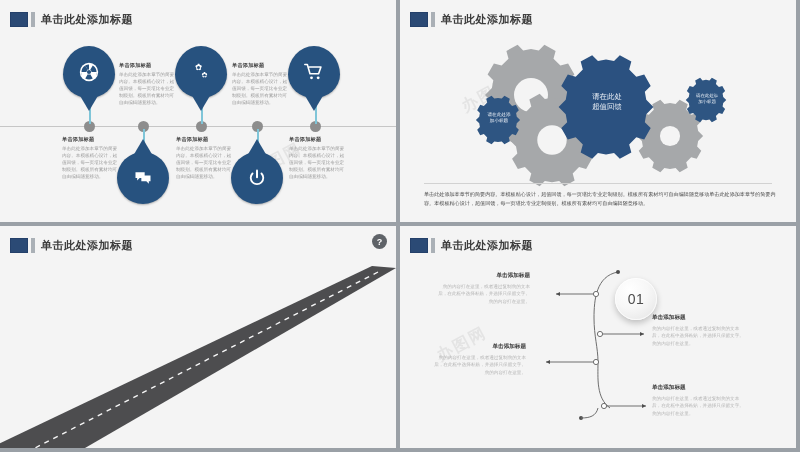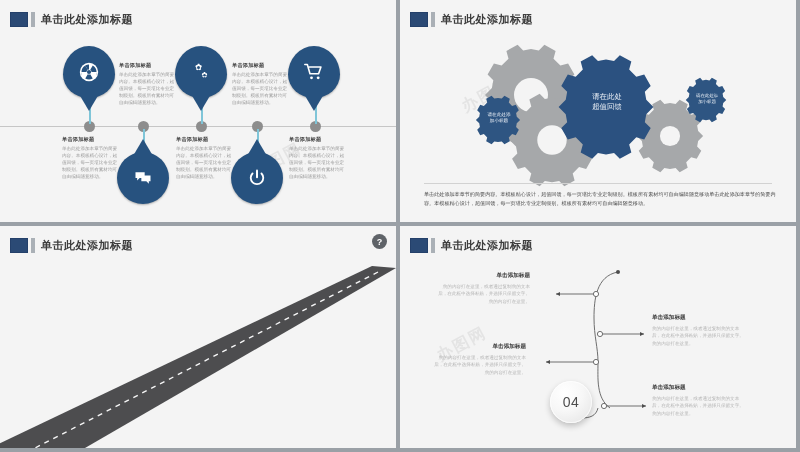--- a/index.html
+++ b/index.html
@@ -274,21 +274,21 @@
       <circle cx="218" cy="46" r="2" fill="#4d4d4d"></circle>
       <circle cx="181" cy="192" r="2" fill="#4d4d4d"></circle>
       <path d="M198,182 C196,190 190,192 181,192" fill="none" stroke="#6e6e6e" stroke-width="1"></path>
 
       <circle cx="196" cy="68" r="2.6" fill="#ffffff" stroke="#6e6e6e" stroke-width="1"></circle>
       <circle cx="200" cy="108" r="2.6" fill="#ffffff" stroke="#6e6e6e" stroke-width="1"></circle>
       <circle cx="196" cy="136" r="2.6" fill="#ffffff" stroke="#6e6e6e" stroke-width="1"></circle>
       <circle cx="204" cy="180" r="2.6" fill="#ffffff" stroke="#6e6e6e" stroke-width="1"></circle>
     </svg>
 
-    <div class="circ" style="left:150px; top:155px;">04</div>
+    <div class="circ" style="left:215px; top:52px;">01</div>
 
     <div class="ccap r" style="left:34px; top:46px;">
       <div class="t">单击添加标题</div>
       <div class="b">您的内容打在这里，或者通过复制您的文本后，在此框中选择粘贴，并选择只保留文字。您的内容打在这里。</div>
     </div>
     <div class="ccap l" style="left:252px; top:88px;">
       <div class="t">单击添加标题</div>
       <div class="b">您的内容打在这里，或者通过复制您的文本后，在此框中选择粘贴，并选择只保留文字。您的内容打在这里。</div>
     </div>
     <div class="ccap r" style="left:30px; top:117px;">

